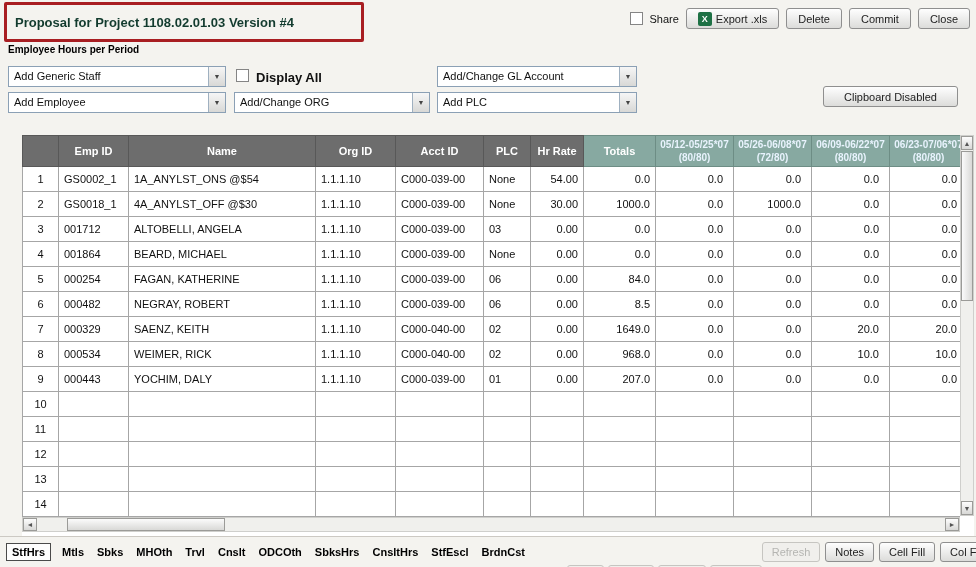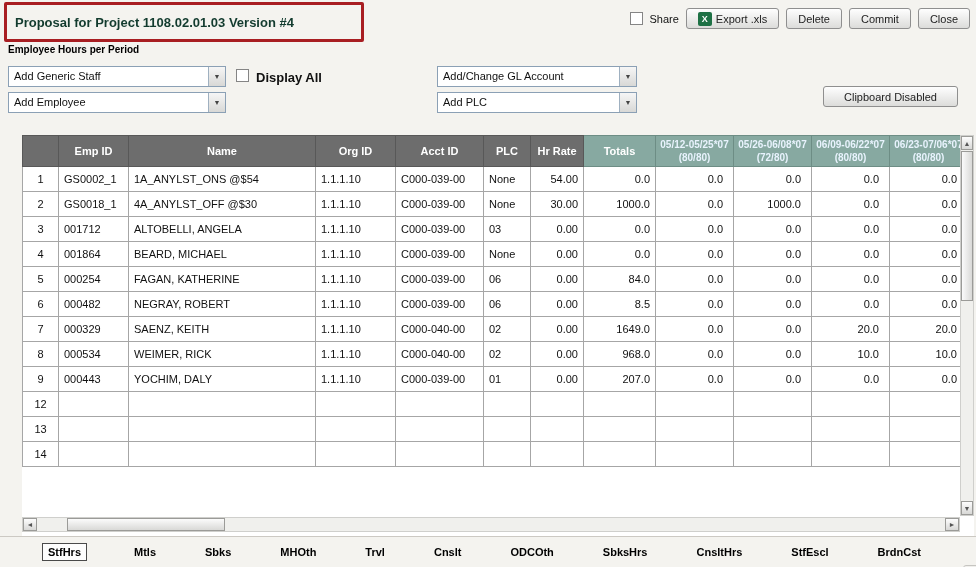--- a/index.html
+++ b/index.html
@@ -84,21 +84,21 @@
   .hscroll .left { left: 0; top: 0; width: 14px; height: 13px; }
   .hscroll .right { right: 0; top: 0; width: 14px; height: 13px; }
   .hthumb { position: absolute; left: 44px; top: 0; width: 158px; height: 13px; background: linear-gradient(#fbfbfb, #d9d9d7); border: 1px solid #9b9b98; }
 
   
   .footer {
     position: absolute; left: 0; top: 536px; width: 976px; height: 31px;
     border-top: 1px solid #ccc9c3; display: flex; align-items: center; padding: 0 6px; background: #f4f3ef;
   }
   .tabs { display: flex; align-items: center; gap: 9px; font-size: 11px; font-weight: bold; }
-  .tab { cursor: pointer; padding: 2px 2px; color: #000; white-space: nowrap; margin-left: 36px; }
+  .tab { cursor: pointer; padding: 2px 2px; color: #000; white-space: nowrap; }
   .tab.active { border: 1px solid #4a4a4a; background: #fdfdfd; padding: 2px 5px; }
   .edit-group { display: flex; gap: 4px; margin-left: 40px; margin-top: 46px; }
   .right-group { display: flex; gap: 5px; margin-left: auto; }
   .footer .btn { height: 20px; padding: 0 9px; }
 </style>
 </head>
 <body>
 
 <div class="titlebar">
   <div class="annotation">
@@ -135,20 +135,24 @@
     <span class="combo-arrow">▼</span>
   </div>
 
   <button class="btn" style="position:absolute; left:823px; top:48px; width:135px;">Clipboard Disabled</button>
 
   <div class="combo" style="left:8px; top:54px; width:218px;">
     <span class="combo-text">Add Employee</span>
     <span class="combo-arrow">▼</span>
   </div>
 
+  <div class="combo" style="left:234px; top:54px; width:196px;">
+    <span class="combo-text">Add/Change ORG</span>
+    <span class="combo-arrow">▼</span>
+  </div>
 
   <div class="combo" style="left:437px; top:54px; width:200px;">
     <span class="combo-text">Add PLC</span>
     <span class="combo-arrow">▼</span>
   </div>
 </div>
 
 <div class="grid">
   <div class="grid-clip">
     <table id="grid-table">
@@ -313,20 +317,48 @@
             <td>YOCHIM, DALY</td>
             <td>1.1.1.10</td>
             <td>C000-039-00</td>
             <td>01</td>
             <td class="r">0.00</td>
             <td class="r">207.0</td>
             <td class="p">0.0</td>
             <td class="p">0.0</td>
             <td class="p">0.0</td>
             <td class="p">0.0</td>
+          </tr>
+          <tr>
+            <td class="c">10</td>
+            <td></td>
+            <td></td>
+            <td></td>
+            <td></td>
+            <td></td>
+            <td></td>
+            <td></td>
+            <td></td>
+            <td></td>
+            <td></td>
+            <td></td>
+          </tr>
+          <tr>
+            <td class="c">11</td>
+            <td></td>
+            <td></td>
+            <td></td>
+            <td></td>
+            <td></td>
+            <td></td>
+            <td></td>
+            <td></td>
+            <td></td>
+            <td></td>
+            <td></td>
           </tr>
           <tr>
             <td class="c">12</td>
             <td></td>
             <td></td>
             <td></td>
             <td></td>
             <td></td>
             <td></td>
             <td></td>

